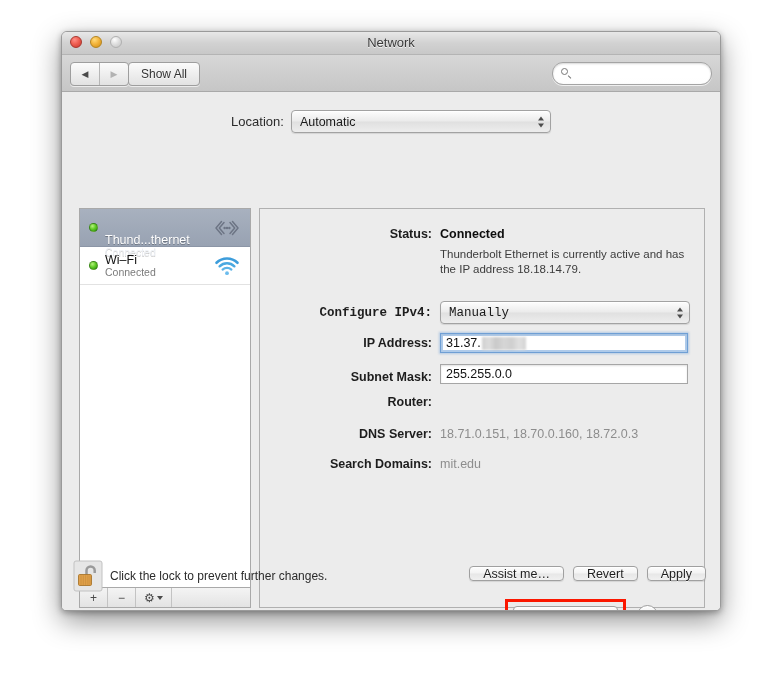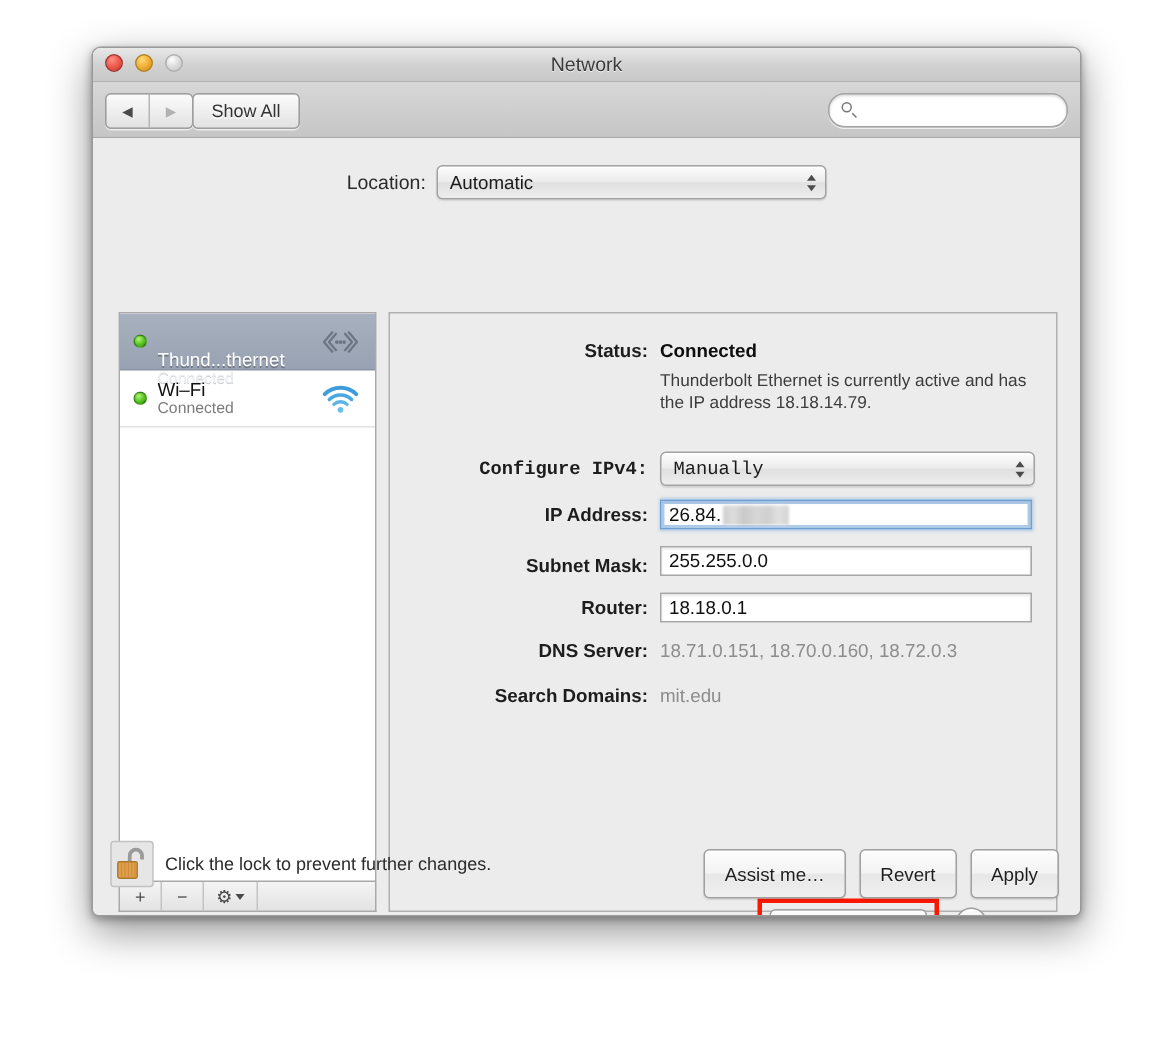--- a/index.html
+++ b/index.html
@@ -376,21 +376,21 @@
 
   
   .adv-highlight {
     position: absolute;
     left: 245px; top: 390px;
     width: 121px; height: 34px;
     border: 3px solid #fb1700;
     box-sizing: border-box;
   }
   .btn {
-    height: 33px;
+    height: 15px;
     padding: 0 13px;
     display: inline-flex;
     align-items: center;
     justify-content: center;
     font-size: 12.5px;
     color: #1d1d1d;
     border: 1px solid #a0a0a0;
     border-radius: 4px;
     background: linear-gradient(to bottom, #fdfdfd 0%, #f3f3f3 48%, #e7e7e7 52%, #f0f0f0 100%);
     box-shadow: 0 1px 1px rgba(0,0,0,0.10), inset 0 1px 0 rgba(255,255,255,0.95);
@@ -554,37 +554,34 @@
           <span class="popup-arrows">
             <span class="arw-up"></span>
               <span class="arw-dn"></span>
           </span>
         </span>
       </div>
 
       <div class="form-row" style="top:124px; align-items:center;">
         <span class="f-label">IP Address:</span>
         <span class="tfield focused">
-          <span>26.84.</span>
+          <span>31.37.</span>
           <span class="redaction"></span>
         </span>
       </div>
 
       <div class="form-row" style="top:155px; align-items:flex-end;">
         <span class="f-label">Subnet Mask:</span>
         <span class="tfield">
           <span>255.255.0.0</span>
         </span>
       </div>
 
       <div class="form-row" style="top:186px; align-items:center;">
         <span class="f-label">Router:</span>
-        <span class="tfield">
-          <span>18.18.0.1</span>
-        </span>
       </div>
 
       <div class="form-row" style="top:218px;">
         <span class="f-label">DNS Server:</span>
         <span class="f-static">18.71.0.151, 18.70.0.160, 18.72.0.3</span>
       </div>
 
       <div class="form-row" style="top:248px;">
         <span class="f-label">Search Domains:</span>
         <span class="f-static">mit.edu</span>

